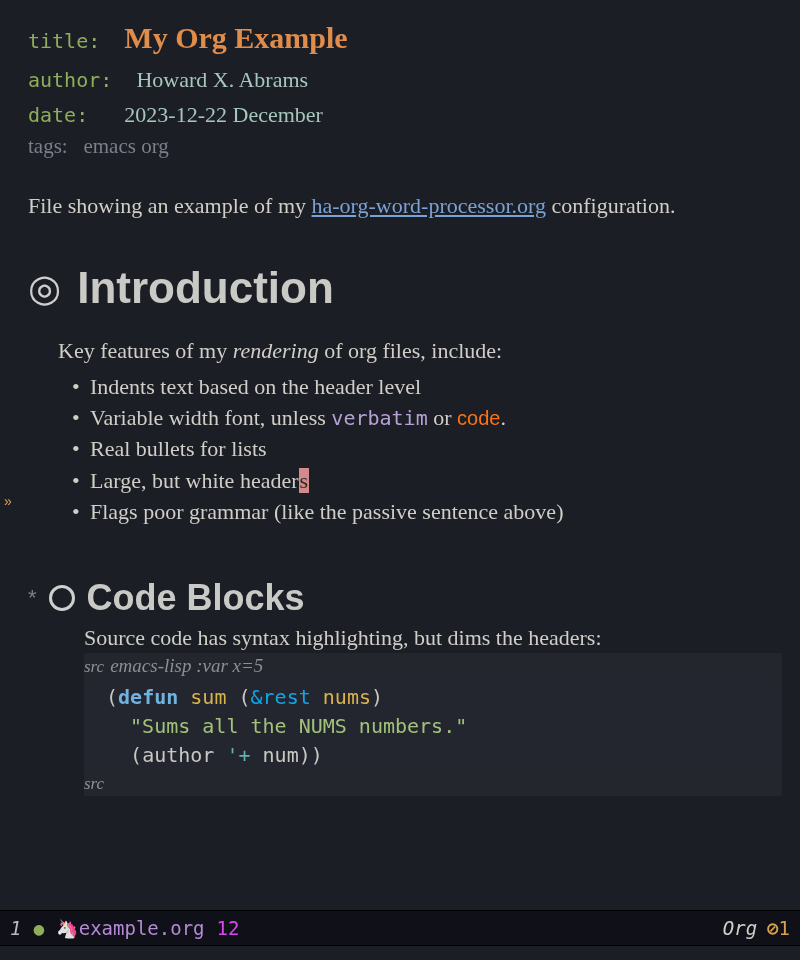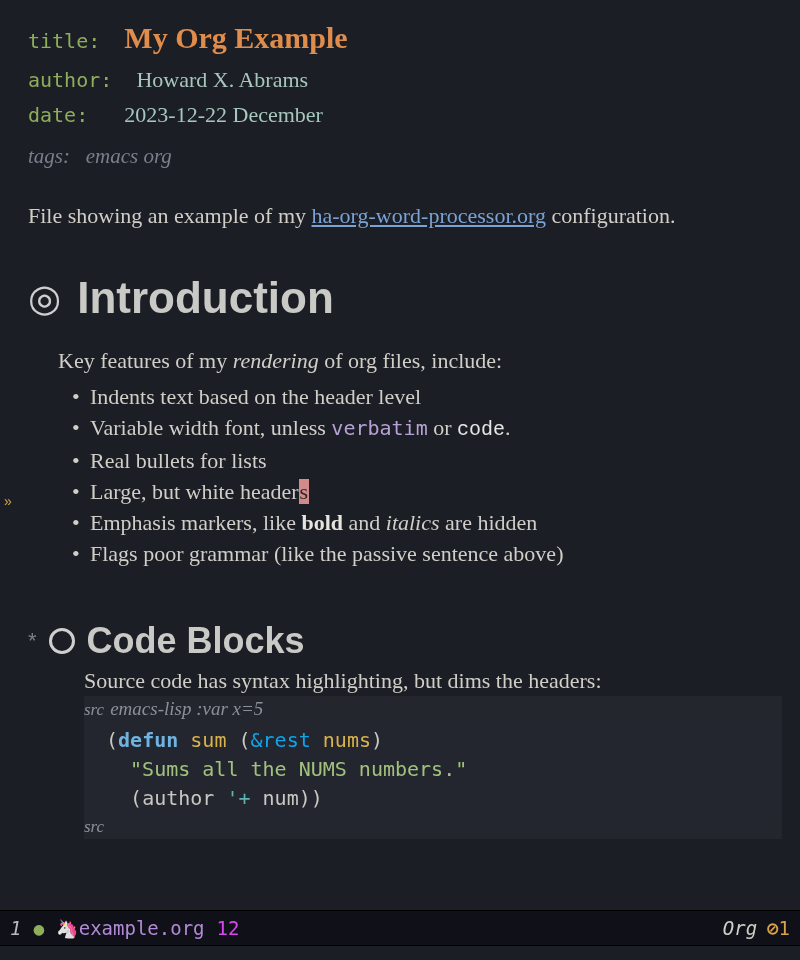--- a/index.html
+++ b/index.html
@@ -29,24 +29,23 @@
   .title-val {
     font-family: Georgia, serif;
     font-size: 30px;
     font-weight: bold;
     color: #e08c4a;
   }
   .author-val { color: #a7c7bd; font-family: Georgia, serif; font-size: 22px; }
   .date-val { color: #a7c7bd; font-family: Georgia, serif; font-size: 22px; }
   .tags-line {
     font-family: Georgia, serif;
-    font-style: italic;
     color: #7a7f8a;
     font-size: 21px;
-    margin-top: 12px;
+    margin-top: 2px;
   }
   .tags-key { color: #7a7f8a; }
   .intro-para {
     font-family: Georgia, serif;
     font-size: 22px;
     color: #d0cec7;
     margin-top: 32px;
     line-height: 1.35;
   }
   .link {
@@ -91,21 +90,21 @@
     padding-left: 18px;
     position: relative;
   }
   ul.features li::before {
     content: "•";
     position: absolute;
     left: 0;
     color: #d0cec7;
   }
   .verbatim { font-family: 'Menlo', monospace; color: #b7a1d6; font-size: 20px; }
-  .code-inline { font-family: Liberation Mono, monospace; color: #e5e5e5; font-size: 20px; }
+  .code-inline { font-family: Liberation Sans, sans-serif; color: #f97316; font-size: 20px; }
   .cursor-box {
     background: #d38a8a;
     color: #2b2b2b;
     padding: 0 1px;
   }
   .bold { font-weight: bold; color: #e6e4dc; }
   .italics { font-style: italic; }
   .fringe-arrow {
     position: absolute;
     left: 4px;
@@ -243,23 +242,20 @@
     </p>
     <ul class="features">
       <li><span>Indents text based on the header level</span></li>
       <li>
         <span>Variable width font, unless </span><span class="verbatim">verbatim</span><span> or </span><span class="code-inline">code</span><span>.</span>
       </li>
       <li><span>Real bullets for lists</span></li>
       <li>
         <span>Large, but white header</span><span class="cursor-box">s</span>
       </li>
-      <li>
-        <span>Emphasis markers, like </span><span class="bold">bold</span><span> and </span><span class="italics">italics</span><span> are hidden</span>
-      </li>
       <li><span>Flags poor grammar (like the passive sentence above)</span></li>
     </ul>
   </div>
 
   <div class="heading2-row">
     <span class="star">*</span>
     <span class="circ"></span>
     <span class="h2">Code Blocks</span>
   </div>
 

